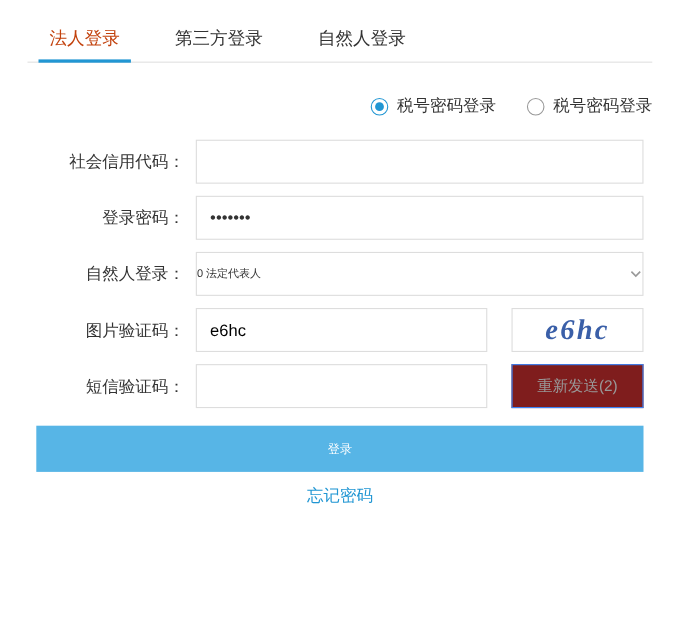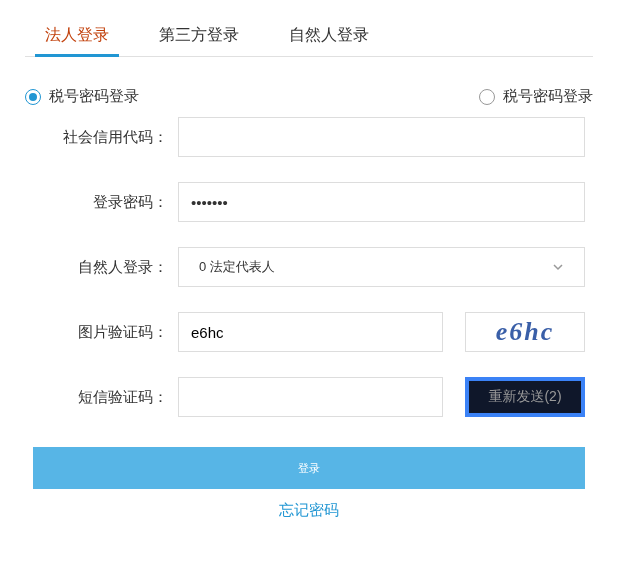--- a/index.html
+++ b/index.html
@@ -34,23 +34,23 @@
       content: '';
       position: absolute;
       left: -5px;
       right: -5px;
       bottom: -1px;
       height: 3px;
       background: #2196d3;
     }
     .login-method {
       display: flex;
-      justify-content: space-between;
-      gap: 40px;
-      margin: 30px 0 11px 0;
+      justify-content: flex-end;
+      gap: 28px;
+      margin: 30px 0 21px 0;
     }
     .radio-option {
       display: flex;
       align-items: center;
       gap: 8px;
       cursor: pointer;
       font-size: 15px;
       color: #333;
     }
     .radio-circle {
@@ -71,21 +71,21 @@
       height: 8px;
       border-radius: 50%;
       background: #2196d3;
     }
     .form {
       margin: 0 8px;
     }
     .form-row {
       display: flex;
       align-items: center;
-      margin-bottom: 25px;
+      margin-bottom: 11px;
     }
     .form-label {
       width: 145px;
       text-align: right;
       font-size: 15px;
       color: #333;
       padding-right: 10px;
     }
     .form-input {
       flex: 1;
@@ -93,22 +93,22 @@
       border: 1px solid #ddd;
       padding: 0 12px;
       font-size: 15px;
       color: #333;
       outline: none;
     }
     .form-select {
       flex: 1;
       height: 40px;
       border: 1px solid #ddd;
-      padding: 0 20px;
-      font-size: 13px;
+      padding: 0 0;
+      font-size: 10px;
       color: #333;
       display: flex;
       align-items: center;
       justify-content: space-between;
       cursor: pointer;
     }
     .chevron-down {
       width: 12px;
       height: 12px;
     }
@@ -138,22 +138,22 @@
       font-size: 26px;
       font-style: italic;
       font-weight: bold;
       color: #3a5fa8;
       letter-spacing: 2px;
       cursor: pointer;
     }
     .sms-button {
       width: 120px;
       height: 40px;
-      border: 4px solid #3b82f6;
-      background: #0f172a;
+      border: 1px solid #3b82f6;
+      background: #7f1d1d;
       font-size: 14px;
       color: #999;
       display: flex;
       align-items: center;
       justify-content: center;
       cursor: default;
     }
     .login-button {
       width: 100%;
       height: 42px;

